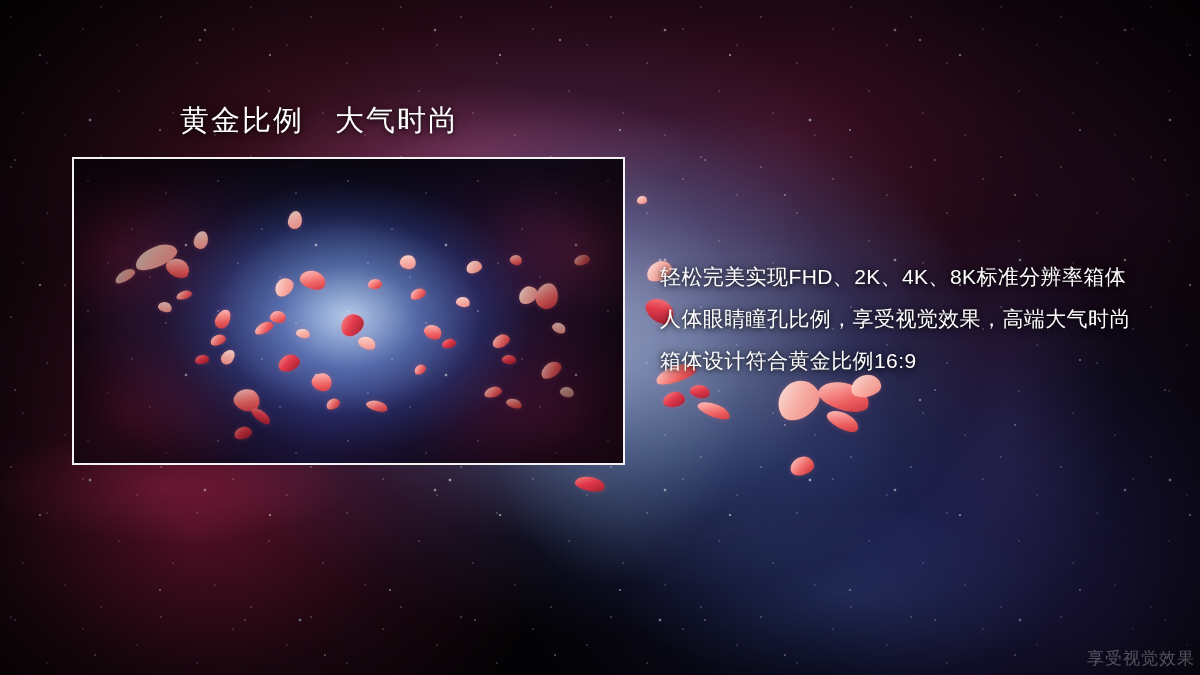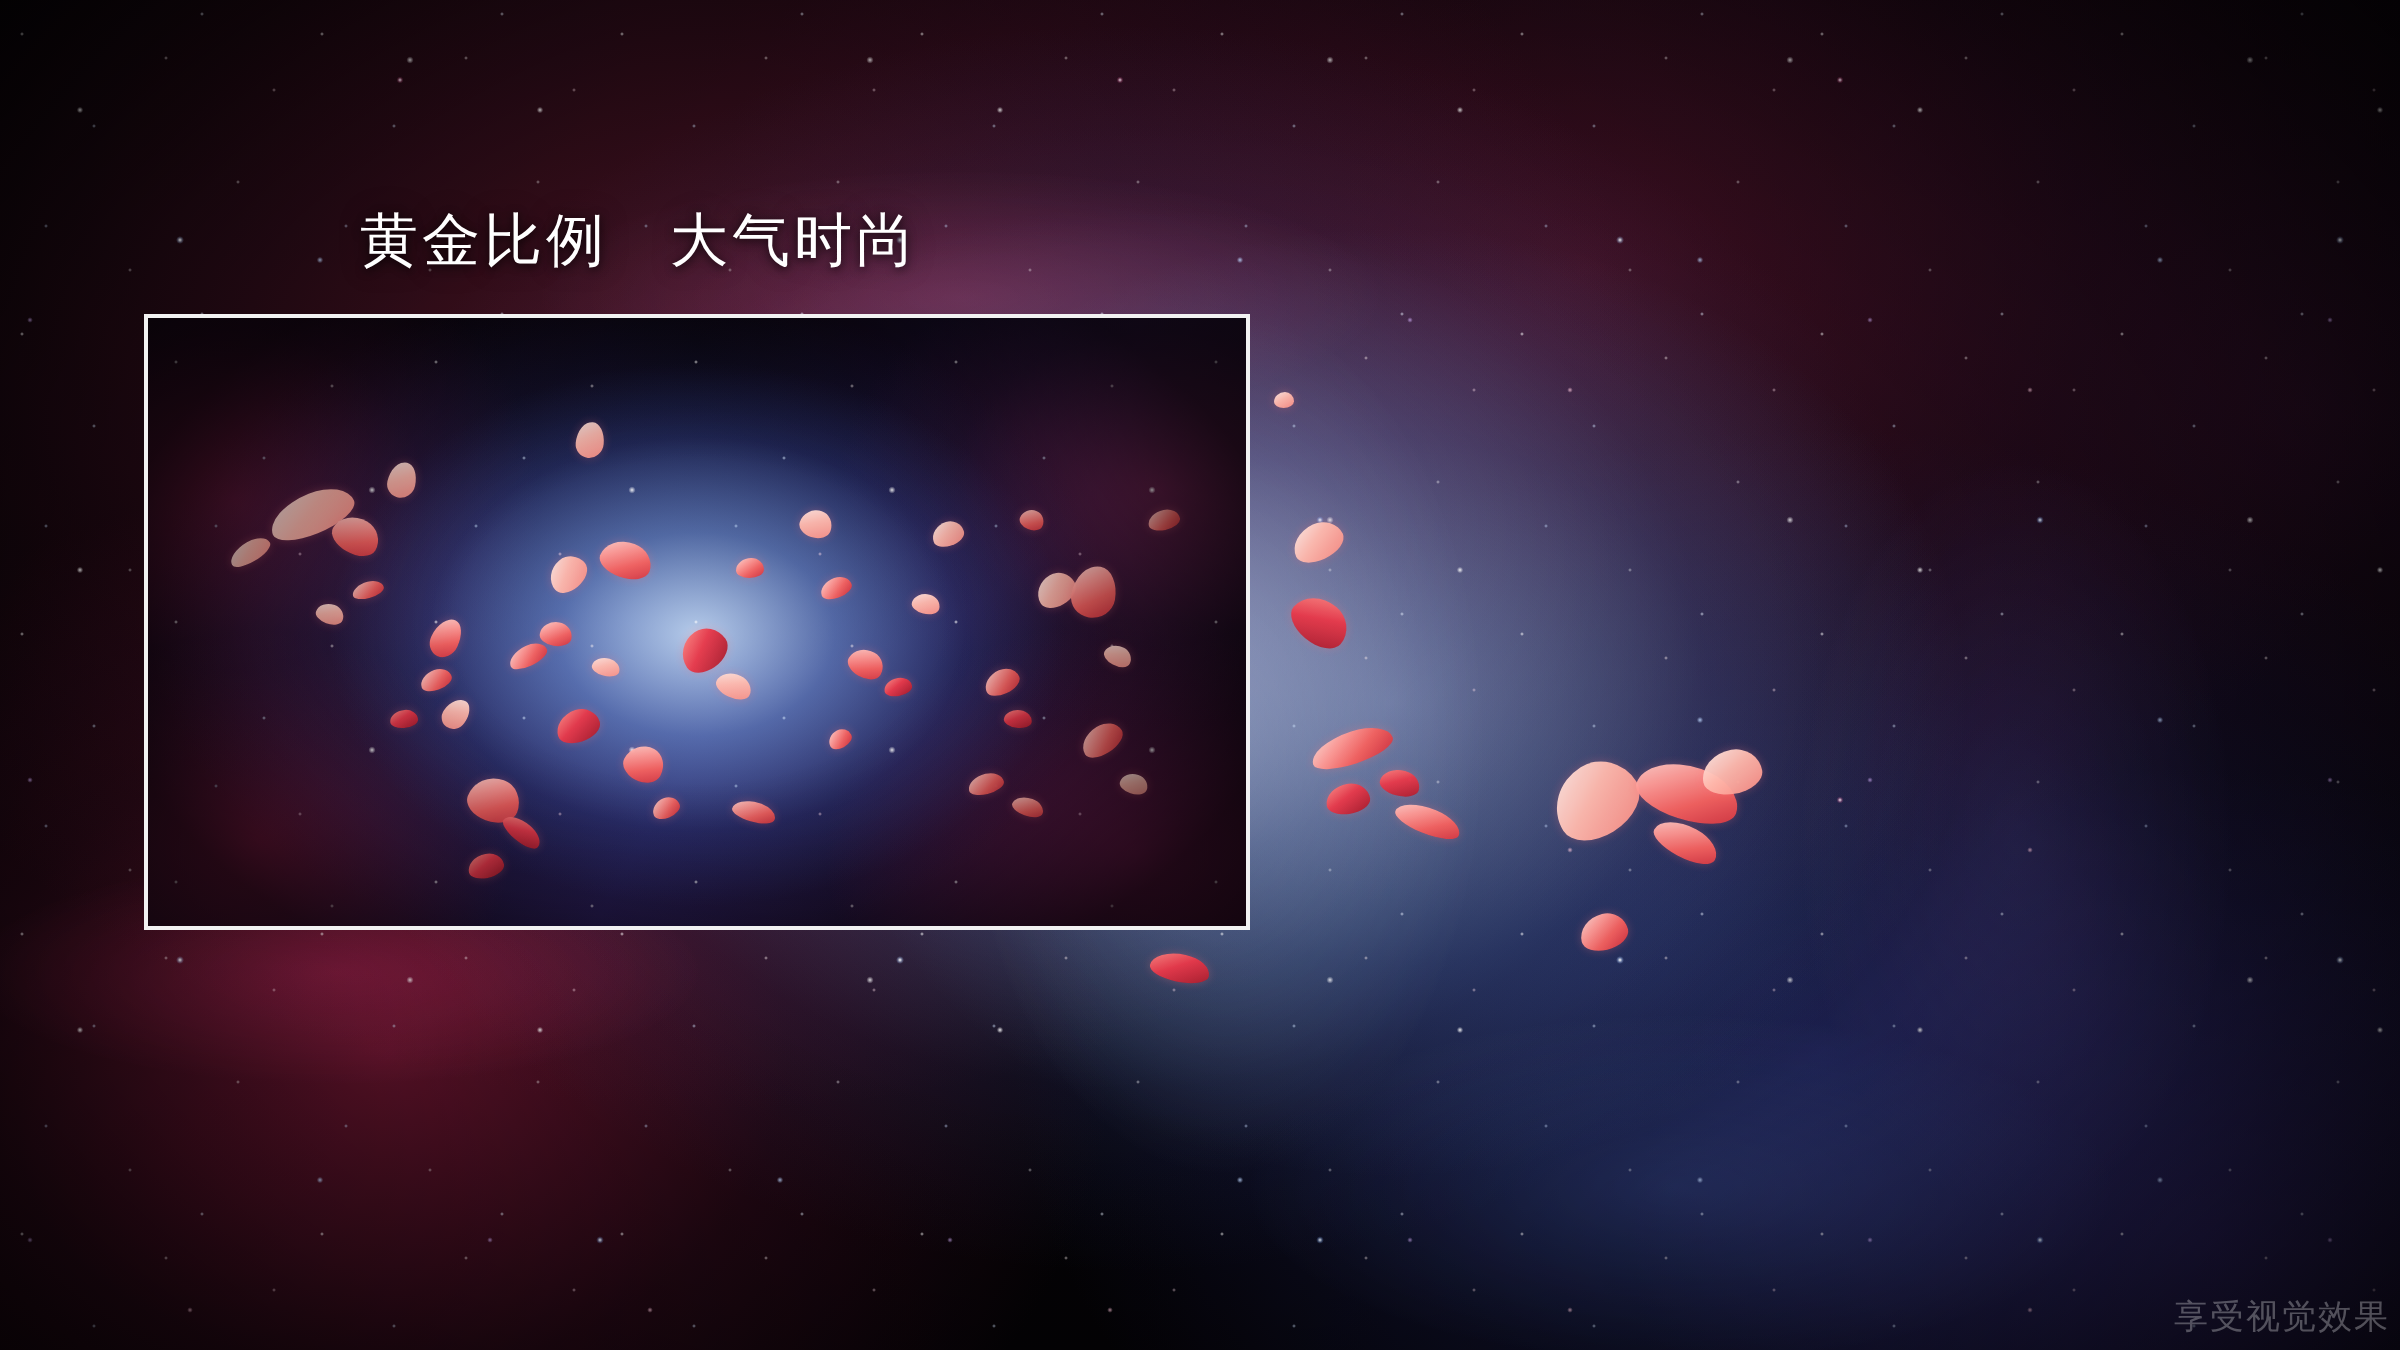--- a/index.html
+++ b/index.html
@@ -247,16 +247,21 @@
         <div class="petal" style="left: 410px; top: 228px; width: 18px; height: 10px; transform: rotate(-14deg);"></div>
         <div class="petal" style="left: 432px; top: 240px; width: 16px; height: 9px; transform: rotate(20deg);"></div>
         <div class="petal" style="left: 466px; top: 204px; width: 22px; height: 14px; transform: rotate(-32deg);"></div>
         <div class="petal pale" style="left: 486px; top: 228px; width: 14px; height: 10px; transform: rotate(18deg);"></div>
         <div class="petal" style="left: 500px; top: 96px; width: 16px; height: 10px; transform: rotate(-12deg);"></div>
         <div class="petal pale" style="left: 214px; top: 52px; width: 14px; height: 18px; transform: rotate(5deg);"></div>
       </div>
     <div class="fimg-layer" id="fimg-vignette"></div>
   </div>
 
+  <div id="body-text">
+    <div class="line">轻松完美实现FHD、2K、4K、8K标准分辨率箱体</div>
+    <div class="line">人体眼睛瞳孔比例，享受视觉效果，高端大气时尚</div>
+    <div class="line">箱体设计符合黄金比例16:9</div>
+  </div>
 
   <div id="watermark">享受视觉效果</div>
 
 </div>
 
 </body></html>

